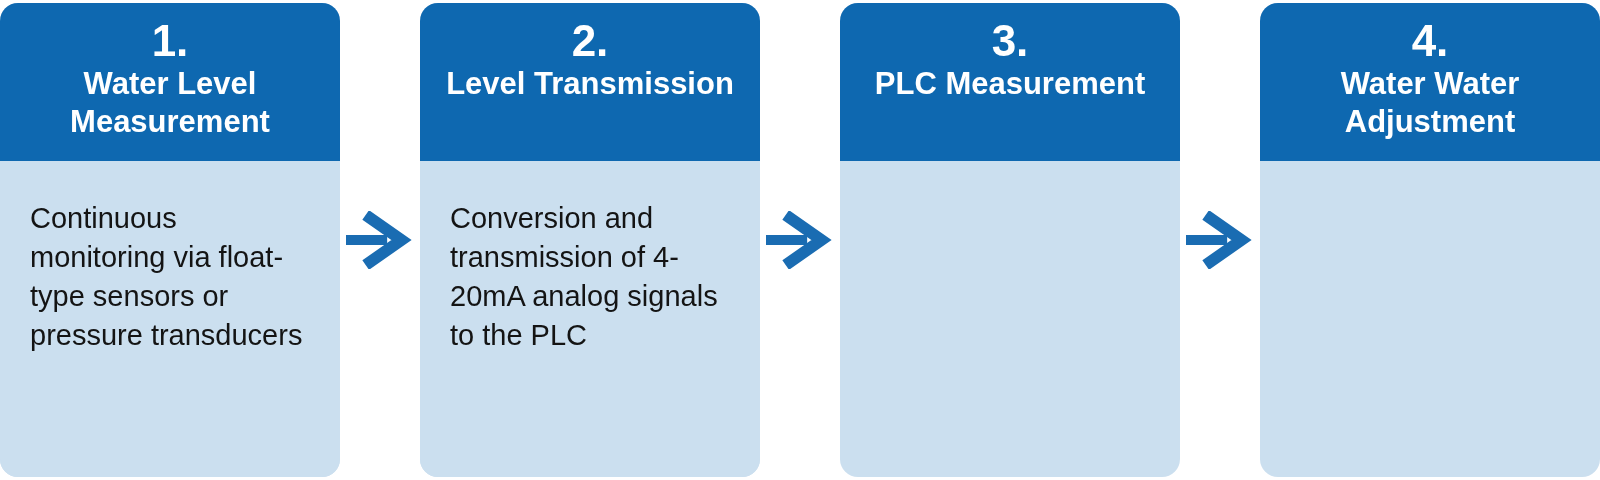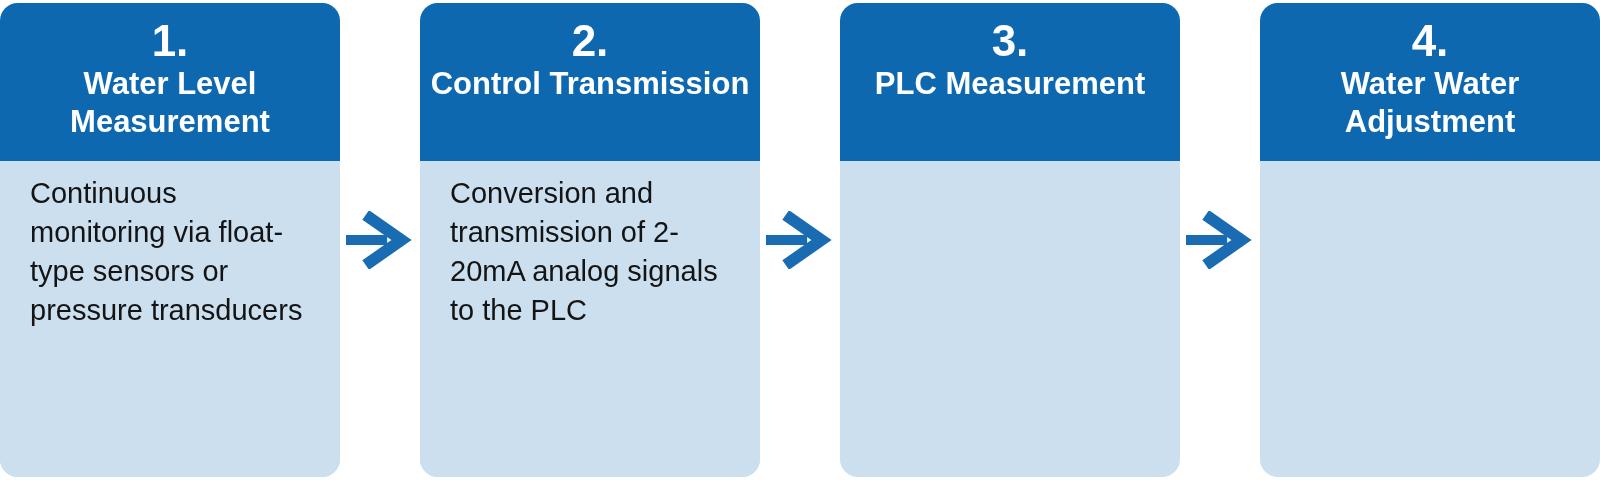--- a/index.html
+++ b/index.html
@@ -42,21 +42,21 @@
   }
   .step-title {
     font-size: 31px;
     font-weight: bold;
     line-height: 38px;
     padding: 0 0;
   }
   .card-body {
     flex: 1;
     background: #CBDFEF;
-    padding: 13px 24px 0 30px;
+    padding: 38px 24px 0 30px;
   }
   .step-desc {
     font-size: 29px;
     line-height: 39px;
     color: #141414;
   }
   .arrow-cell {
     flex: 1;
     display: flex;
     align-items: center;
@@ -82,24 +82,24 @@
   <div class="arrow-cell">
     <svg width="68" height="58" viewBox="0 0 76 64">
       <line x1="0" y1="32" x2="46" y2="32" stroke="#1A6CB2" stroke-width="11"></line>
       <path d="M 22 4 L 62 32 L 22 60" fill="none" stroke="#1A6CB2" stroke-width="13" stroke-linejoin="miter"></path>
     </svg>
   </div>
 
   <div class="card">
     <div class="card-header">
       <div class="step-number">2.</div>
-      <div class="step-title">Control Transmission</div>
+      <div class="step-title">Level Transmission</div>
     </div>
     <div class="card-body">
-      <div class="step-desc">Conversion and transmission of 2-20mA analog signals to the PLC</div>
+      <div class="step-desc">Conversion and transmission of 4-20mA analog signals to the PLC</div>
     </div>
   </div>
 
   <div class="arrow-cell">
     <svg width="68" height="58" viewBox="0 0 76 64">
       <line x1="0" y1="32" x2="46" y2="32" stroke="#1A6CB2" stroke-width="11"></line>
       <path d="M 22 4 L 62 32 L 22 60" fill="none" stroke="#1A6CB2" stroke-width="13" stroke-linejoin="miter"></path>
     </svg>
   </div>
 

